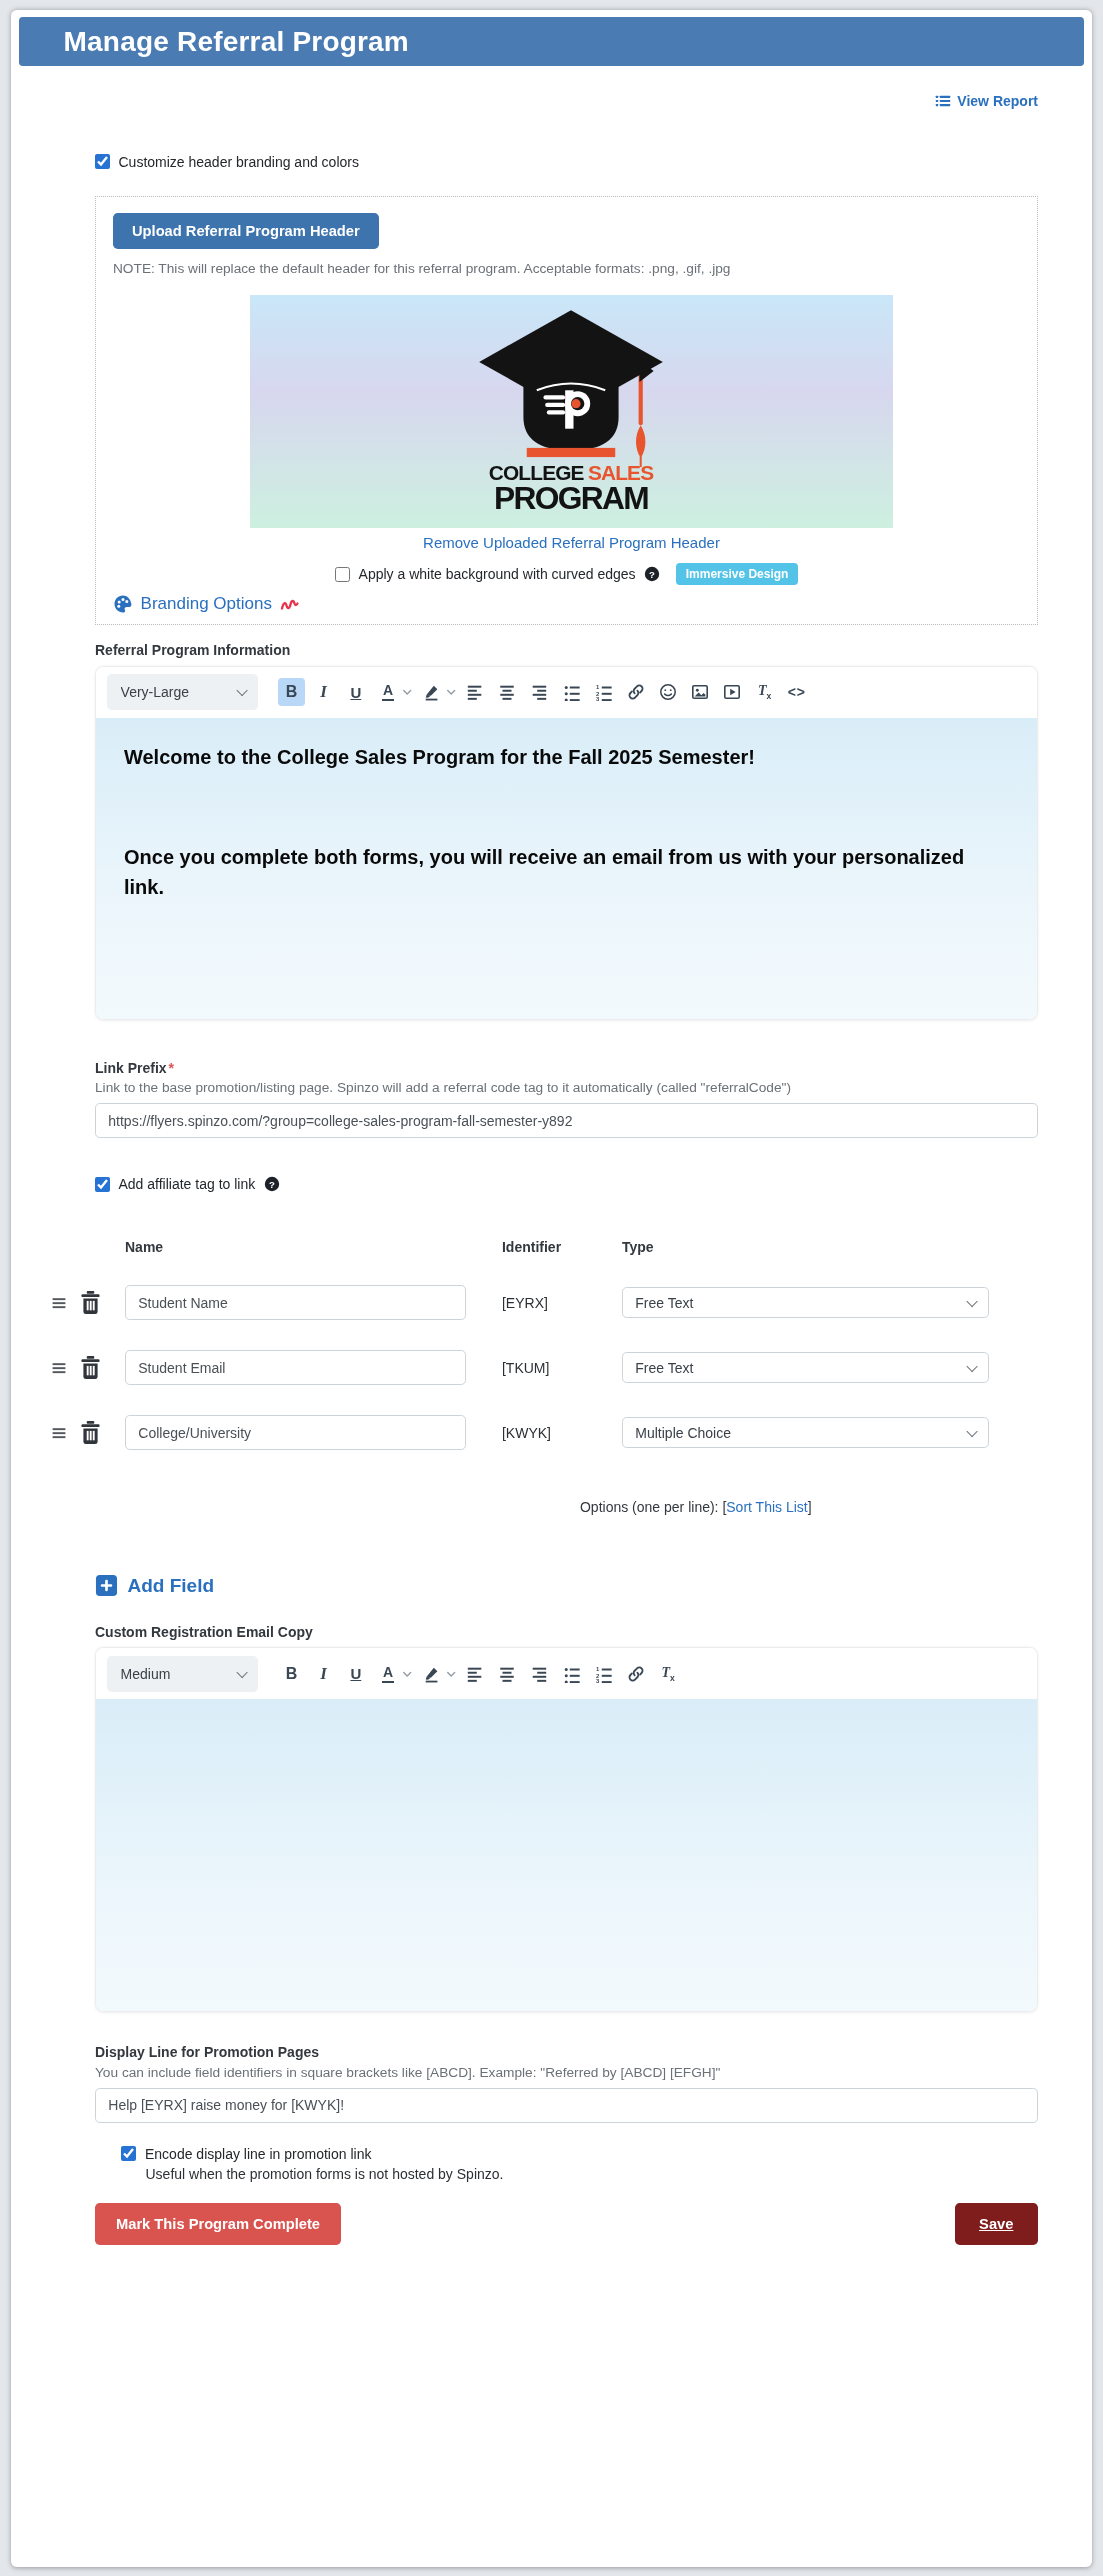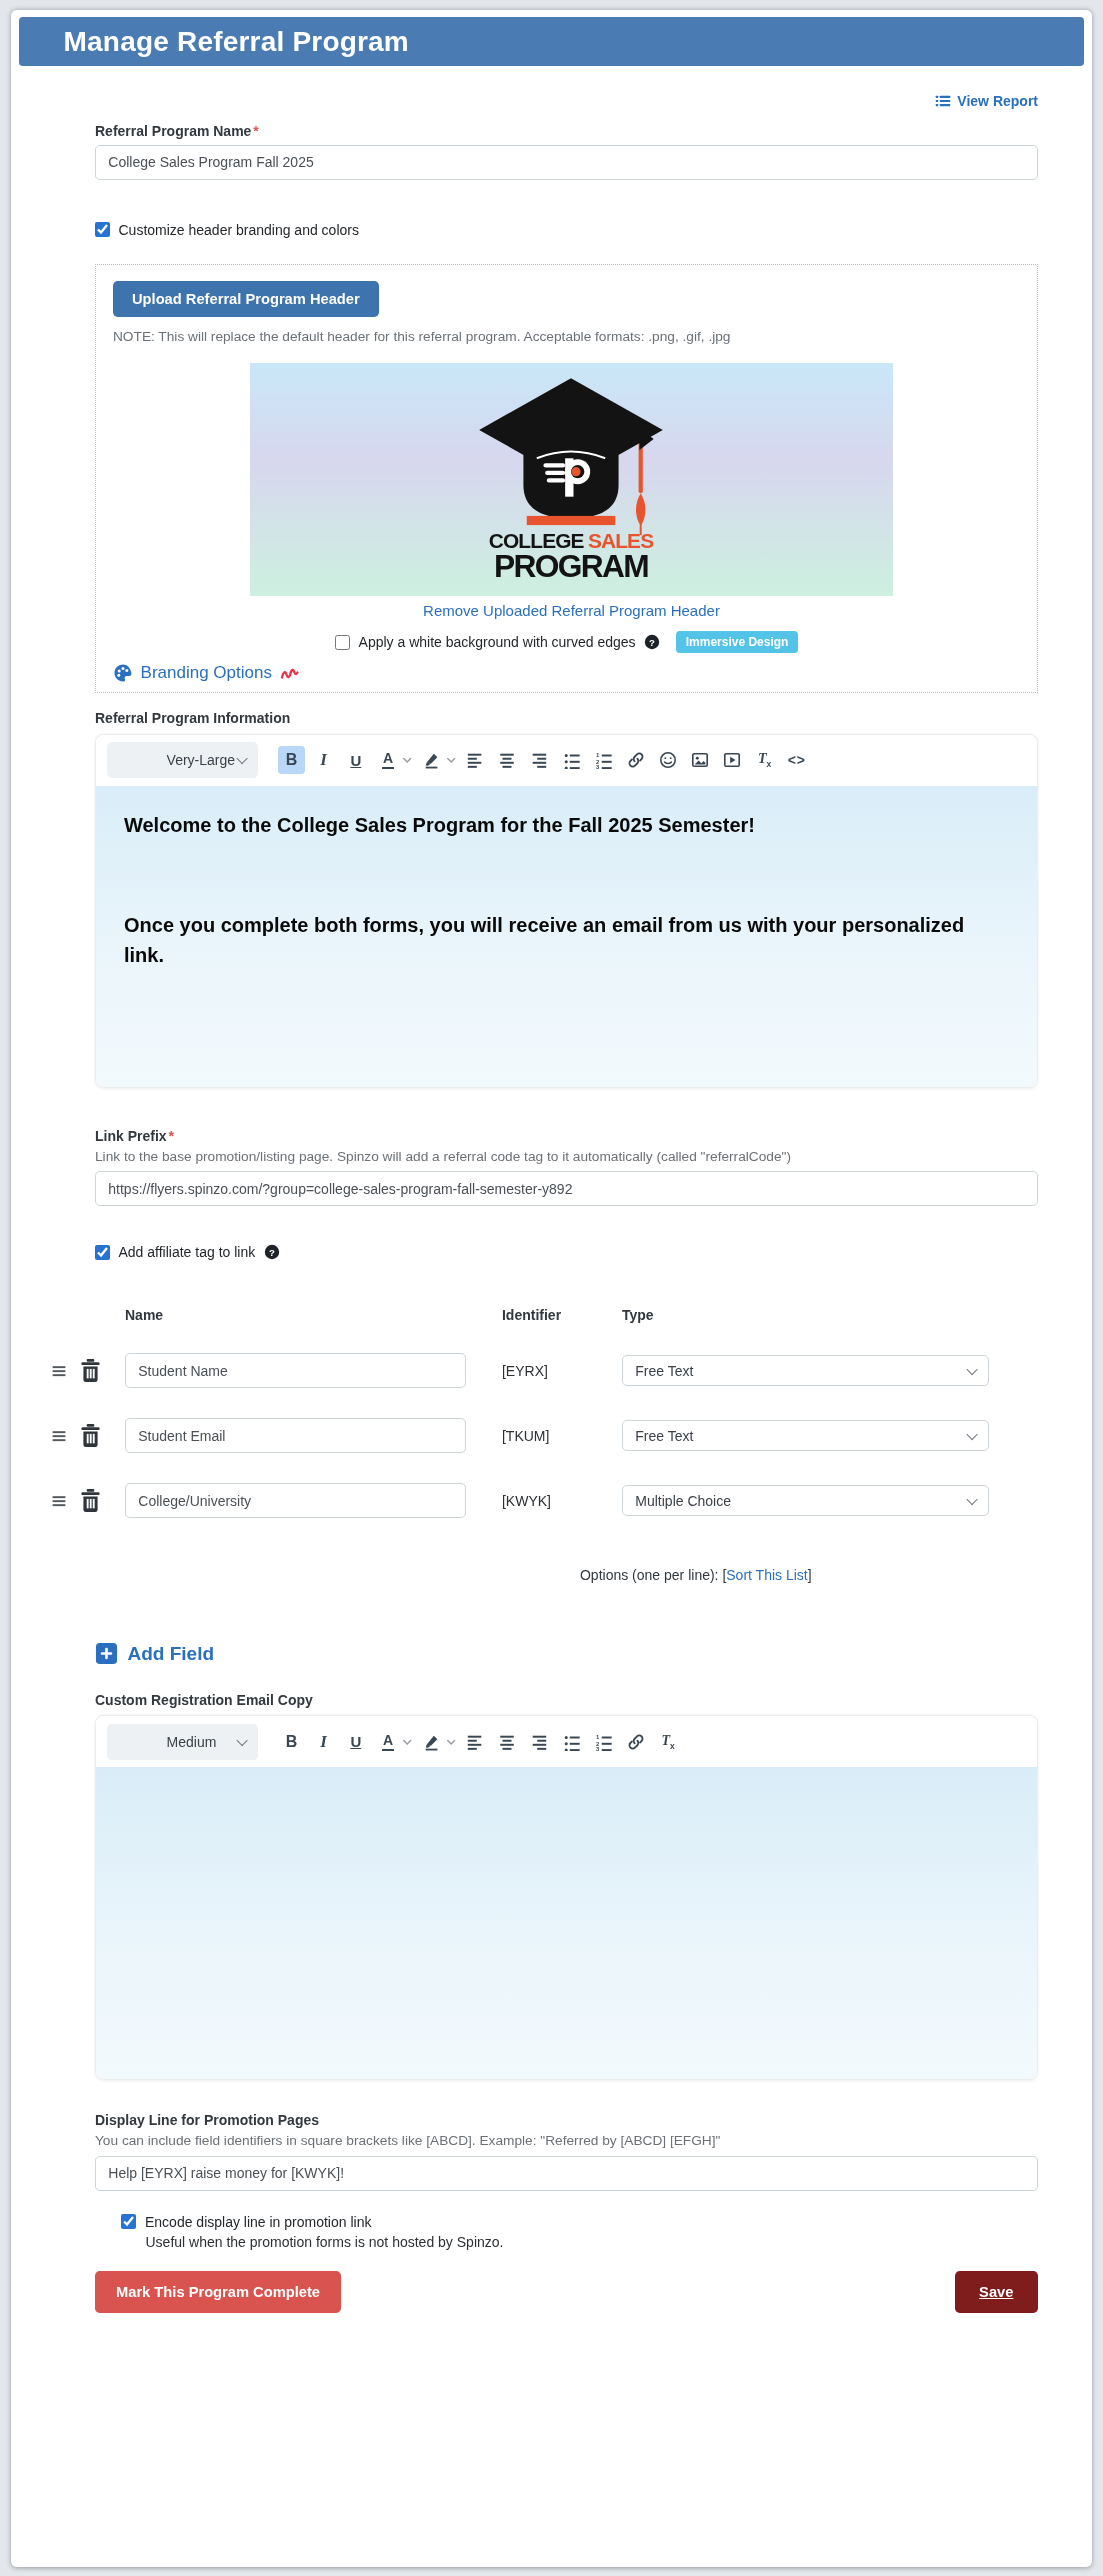--- a/index.html
+++ b/index.html
@@ -76,21 +76,21 @@
   .sel-wrap { position:relative; display:inline-block; }
   .sel-wrap::after {
     content:""; position:absolute; right:13.2px; top:50%; width:6.6px; height:6.6px;
     border-left:1.5px solid #6f767d; border-bottom:1.5px solid #6f767d;
     transform:translateY(-70%) rotate(-45deg); pointer-events:none;
   }
   .toolbar .sel-wrap { background:#eef1f4; border-radius:4.7px; width:151px; height:36px; margin-right:17px; }
   .toolbar select {
     appearance:none; -webkit-appearance:none; background:transparent; border:none;
     width:100%; height:100%; padding:0 28px 0 13.2px; font-size:14px; color:#3a4149;
-    font-family:"Liberation Sans",sans-serif; cursor:pointer; outline:none;margin-left:46px;
+    font-family:"Liberation Sans",sans-serif; cursor:pointer; outline:none;
   }
   .tb-icon {
     display:inline-flex; align-items:center; justify-content:center;
     min-width:27.4px; height:28px; margin:0 2.4px; color:#394653; cursor:pointer; border-radius:3.8px;
   }
   .tb-icon svg { width:18px; height:18px; }
   .tb-caret { display:inline-flex; width:11.4px; margin:0 1.9px 0 -1.9px; }
   .tb-caret svg { width:10.4px; height:10.4px; }
   #editor1 .tb-icon[data-name="bold-icon"] { background:#b9d8f7; }
   .gB{font-weight:800;font-size:16px;} .gI{font-family:"Liberation Serif",serif;font-style:italic;font-size:17px;font-weight:600;}
@@ -170,26 +170,20 @@
             <rect x="1" y="8.7" width="3" height="2.6" rx="0.6"></rect>
               <rect x="6" y="8.7" width="13" height="2.6" rx="0.6"></rect>
             <rect x="1" y="13.9" width="3" height="2.6" rx="0.6"></rect>
               <rect x="6" y="13.9" width="13" height="2.6" rx="0.6"></rect>
           </g>
         </svg>
         <span data-name="view-report-label">View Report</span>
       </a>
     </div>
 
-    <div style="margin-top:11.4px">
-      <span class="label" data-name="program-name-label">
-        <span>Referral Program Name</span><span class="req">*</span>
-      </span>
-      <input class="text-input mt6" type="text" data-name="program-name-input" value="College Sales Program Fall 2025" style="">
-    </div>
 
     <div class="check-row" style="margin-top:42px">
       <input type="checkbox" checked="" data-name="customize-branding-checkbox" style="">
       <span data-name="customize-branding-label">Customize header branding and colors</span>
     </div>
 
     <div class="dashed-box" data-name="branding-section">
       <button class="upload-btn" data-name="upload-header-button">Upload Referral Program Header</button>
       <div class="note" data-name="upload-note">NOTE: This will replace the default header for this referral program. Acceptable formats: .png, .gif, .jpg</div>
 

